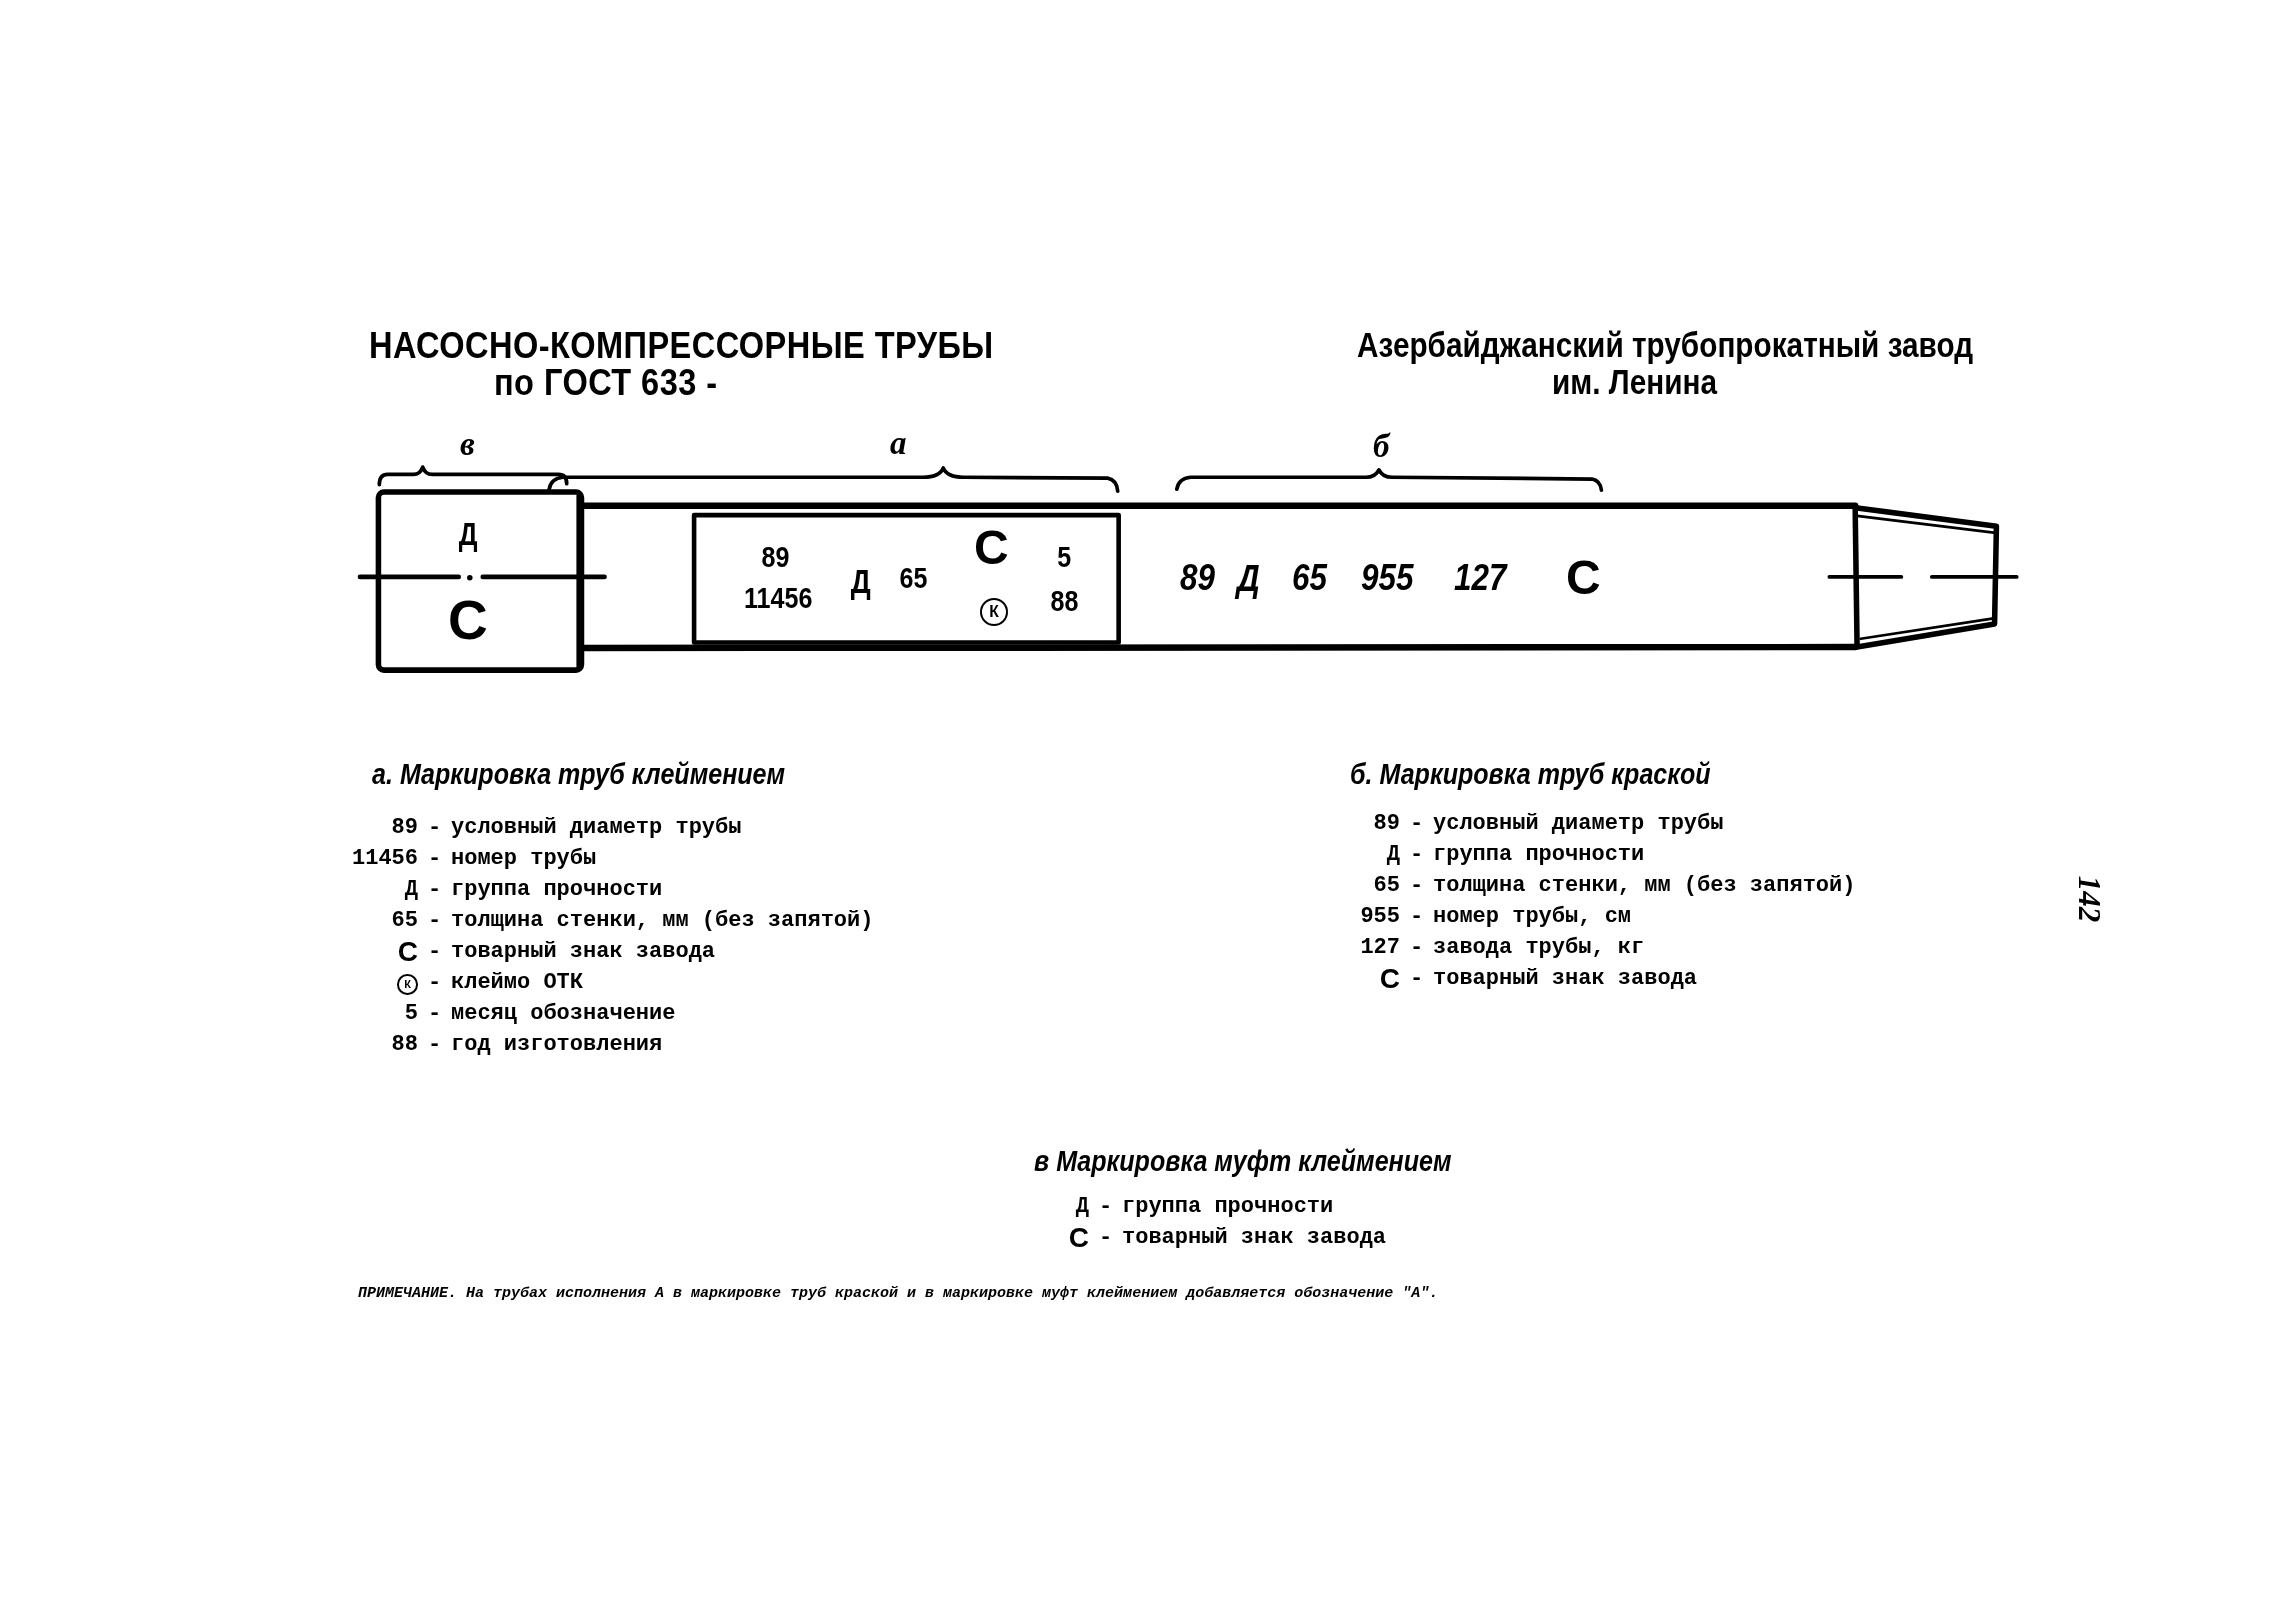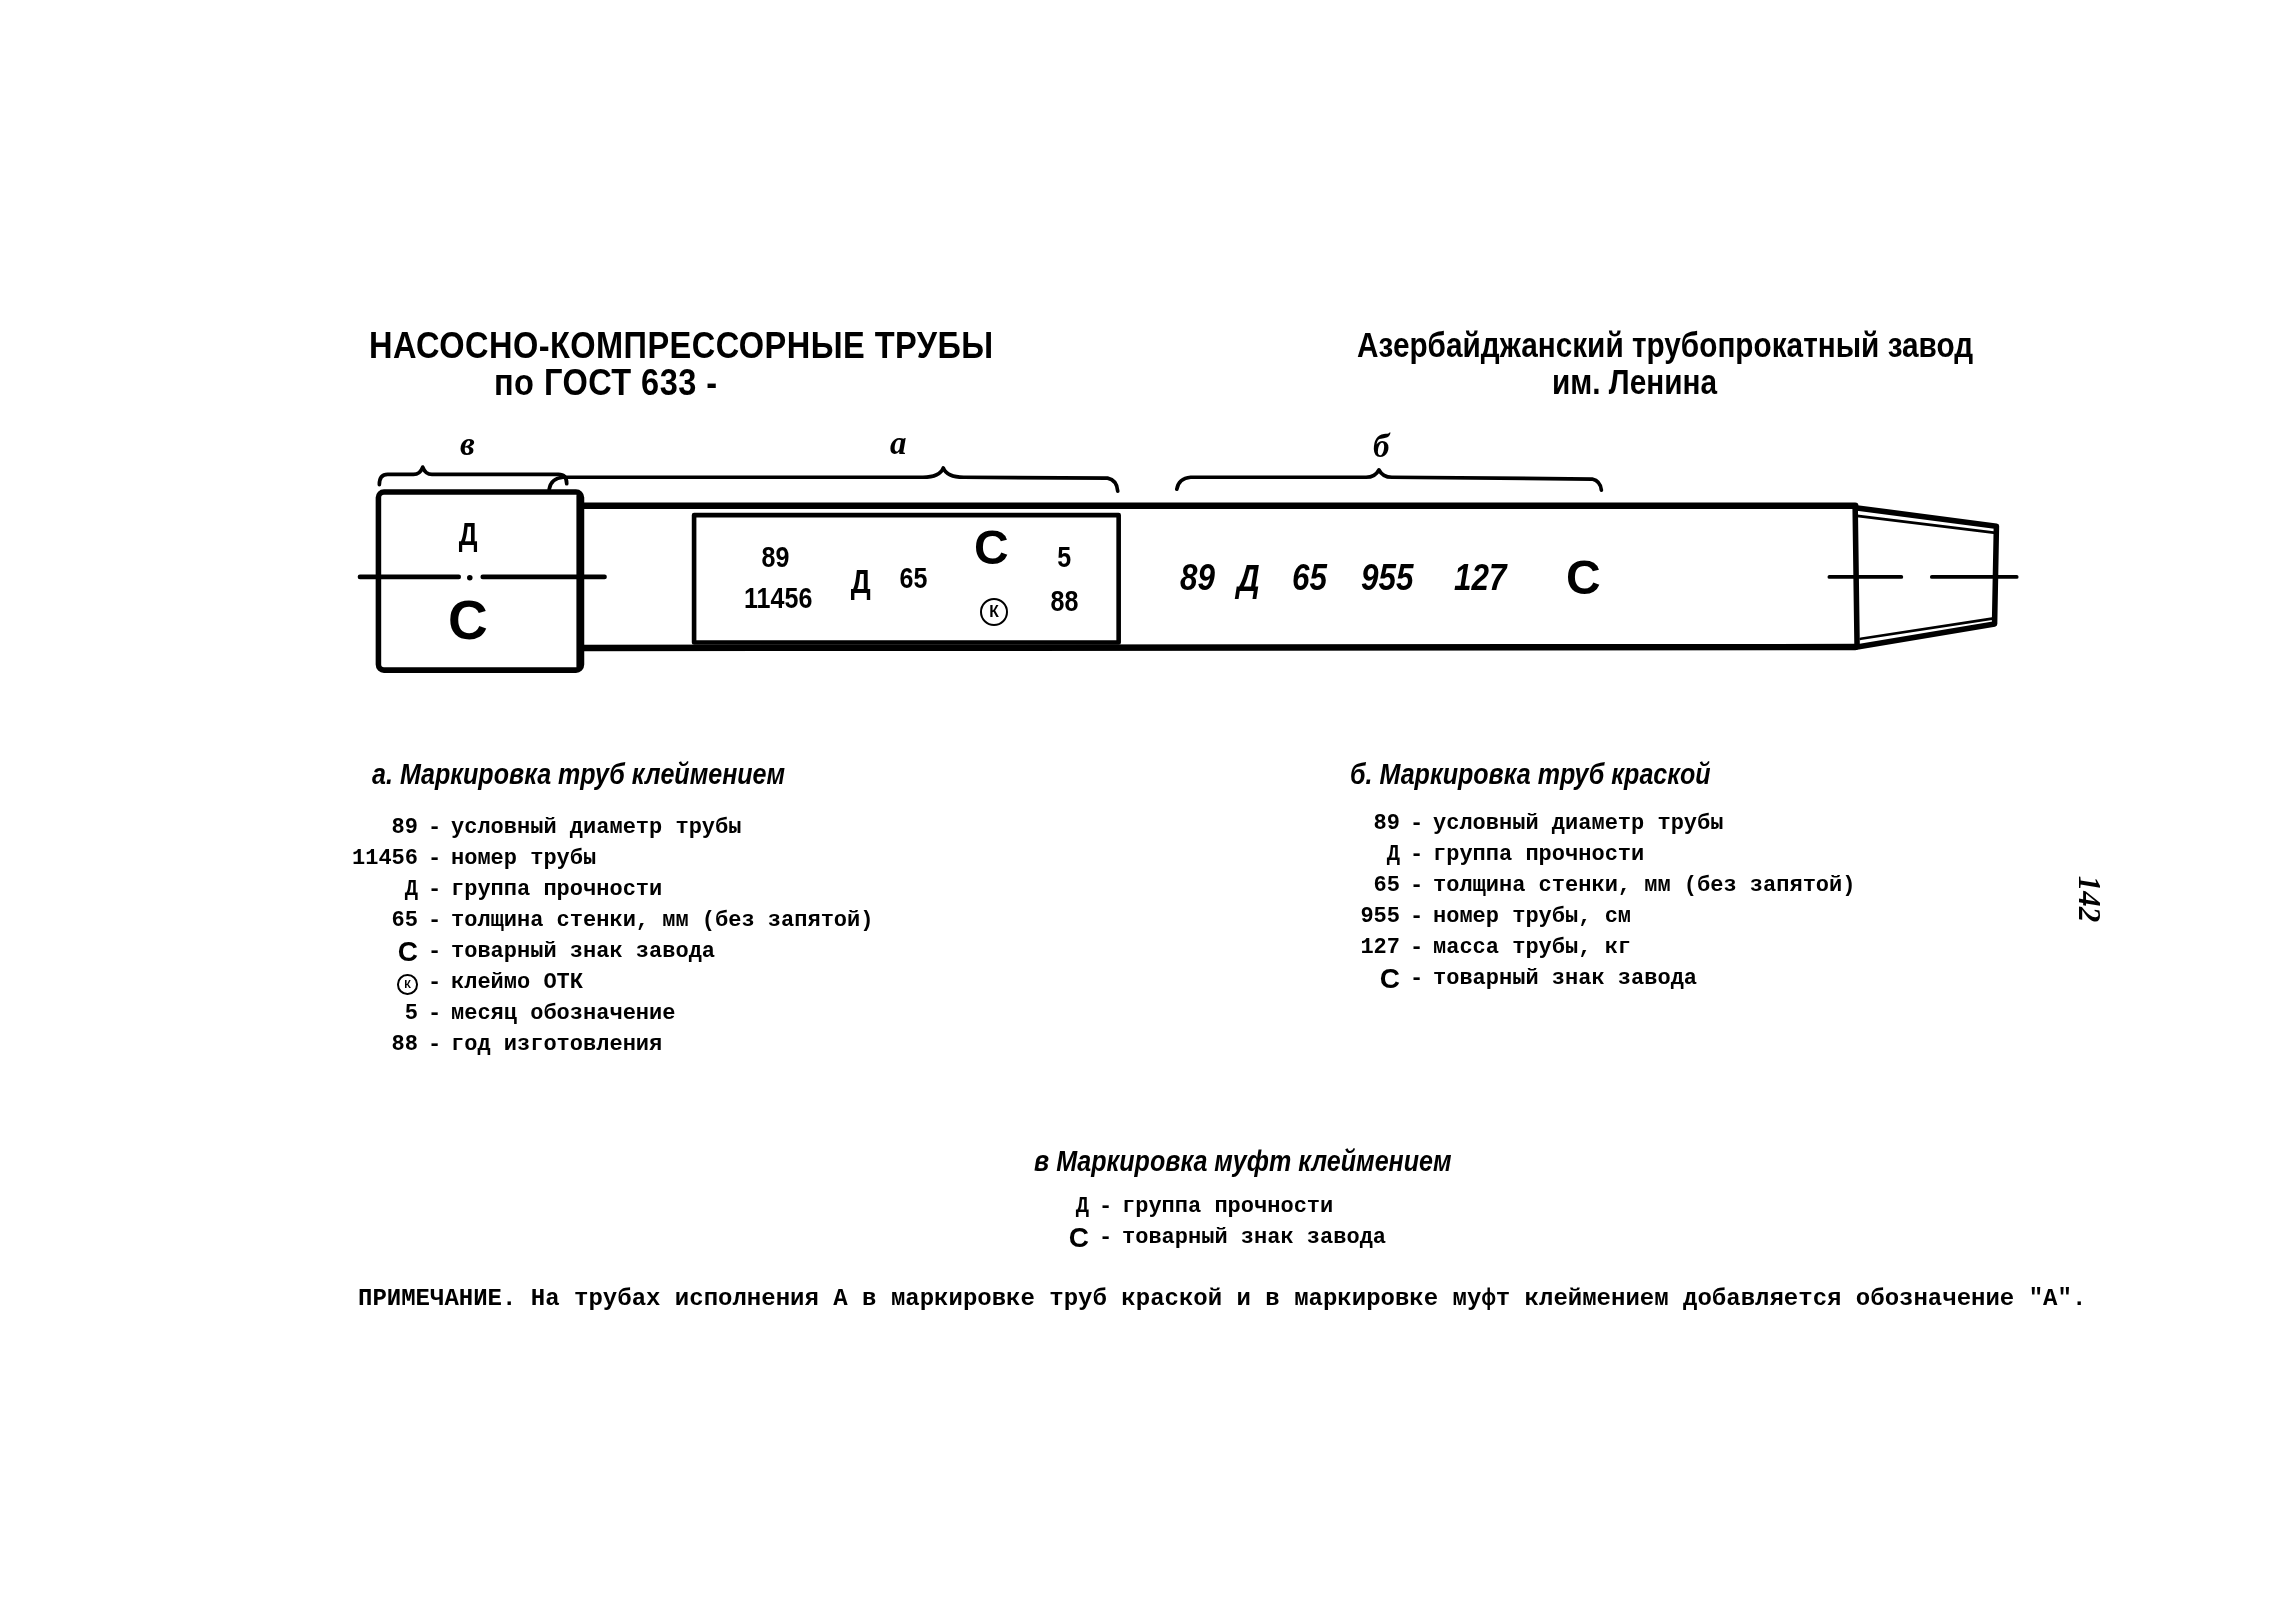--- a/index.html
+++ b/index.html
@@ -8,21 +8,21 @@
   .title { font-family:"Liberation Sans", sans-serif; font-weight:bold; font-size:37px; line-height:41px; letter-spacing:0.5px; transform:scaleX(0.88); transform-origin:left top; white-space:nowrap; }
   .title2 { font-family:"Liberation Sans", sans-serif; font-weight:bold; font-size:35px; line-height:39px; transform:scaleX(0.85); transform-origin:left top; white-space:nowrap; }
   .bracelabel { font-family:"Liberation Serif", serif; font-style:italic; font-weight:bold; font-size:33px; }
   .stamp { font-family:"Liberation Sans", sans-serif; font-weight:bold; font-size:29.5px; transform:scaleX(0.85); white-space:nowrap; }
   .paint { font-family:"Liberation Sans", sans-serif; font-weight:bold; font-style:italic; font-size:37px; white-space:nowrap; transform:scaleX(0.85); transform-origin:left top; }
   .sec-head { font-family:"Liberation Sans", sans-serif; font-style:italic; font-weight:bold; font-size:29.5px; white-space:nowrap; transform:scaleX(0.85); transform-origin:left top; }
   .leg { font-family:"Liberation Mono", monospace; font-weight:bold; font-size:22px; line-height:31px; white-space:nowrap; }
   .leg .row { display:flex; }
   .leg .key { display:inline-block; text-align:right; }
   .leg .sep { display:inline-block; width:33px; text-align:center; }
-  .note { font-family:"Liberation Mono", monospace; font-weight:bold; font-size:24px; white-space:nowrap; }
+  .note { font-family:"Liberation Mono", monospace; font-weight:bold; font-size:15px; white-space:nowrap;font-style:italic; }
   .cmark { font-family:"Liberation Sans", sans-serif; font-weight:bold; }
   .circ { display:inline-block; border:2.8px solid #000; border-radius:50%; text-align:center; font-family:"Liberation Sans", sans-serif; font-weight:bold; }
   svg { position:absolute; left:0; top:0; }
 </style>
 </head>
 <body>
 
 <div class="abs" style="left:369px; top:325px; width:646px;">
   <div class="title">НАСОСНО-КОМПРЕССОРНЫЕ ТРУБЫ</div>
 </div>
@@ -156,21 +156,21 @@
       <span>толщина стенки, мм (без запятой)</span>
     </div>
   <div class="row">
       <span class="key" style="width:48px">955</span>
       <span class="sep">-</span>
       <span>номер трубы, см</span>
     </div>
   <div class="row">
       <span class="key" style="width:48px">127</span>
       <span class="sep">-</span>
-      <span>масса трубы, кг</span>
+      <span>завода трубы, кг</span>
     </div>
   <div class="row">
       <span class="key cmark" style="width:48px; font-size:28px;">C</span>
       <span class="sep">-</span>
       <span>товарный знак завода</span>
     </div>
 </div>
 
 <div class="abs sec-head" style="left:1034px; top:1144px;">
   <span>в</span>

